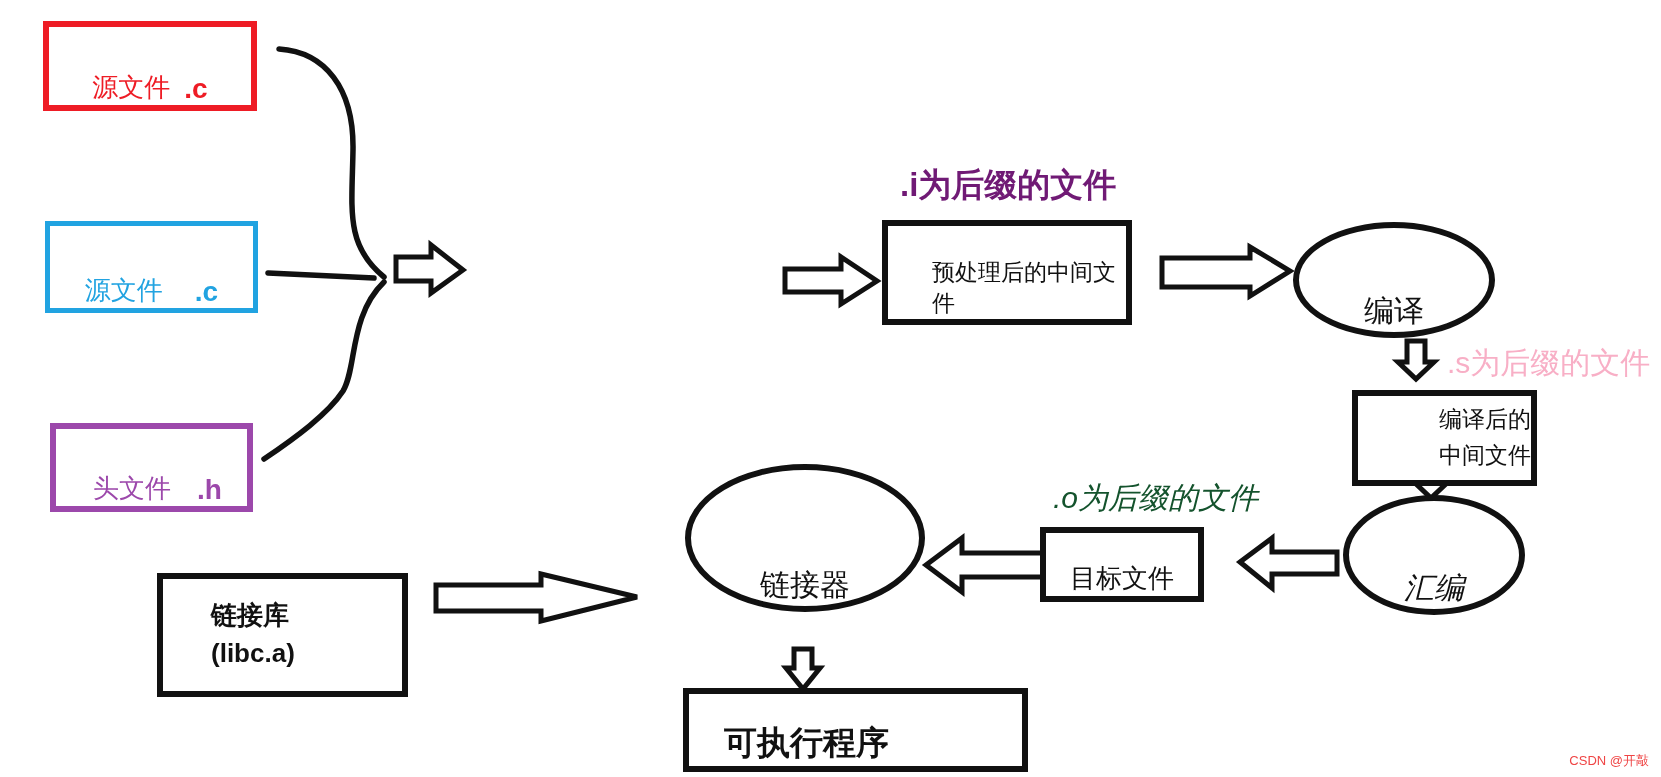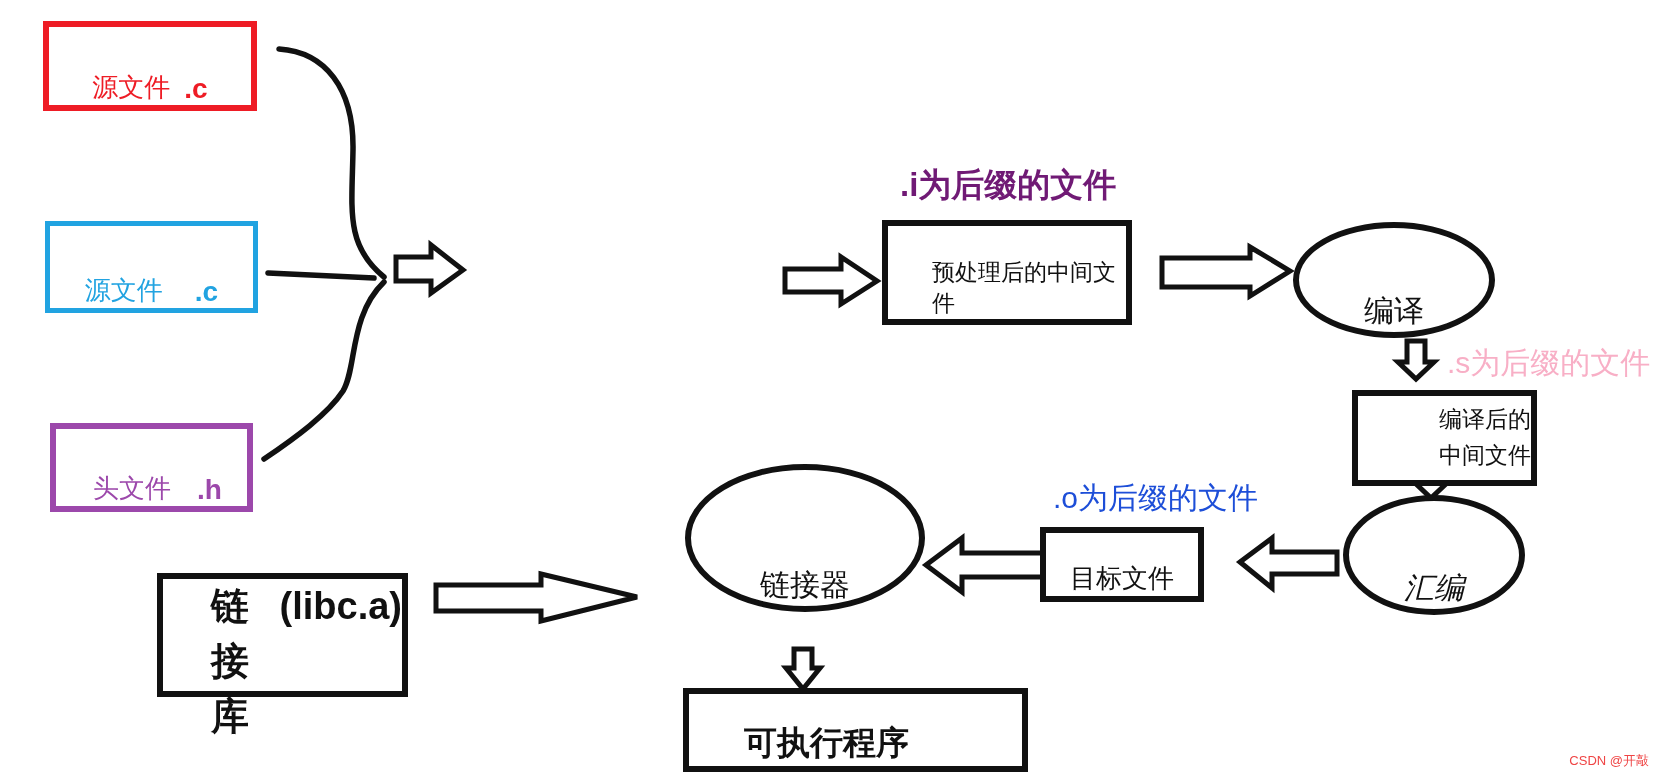--- a/index.html
+++ b/index.html
@@ -21,28 +21,28 @@
   #purple-box .ext{margin-left:26px;}
   
   #preprocess-ellipse{left:488px;top:203px;width:270px;height:142px;font-size:30px;}
   #compile-ellipse{left:1293px;top:222px;width:202px;height:116px;font-size:30px;}
   #assemble-ellipse{left:1343px;top:495px;width:182px;height:120px;font-size:30px;font-style:italic;}
   #linker-ellipse{left:685px;top:464px;width:240px;height:148px;font-size:30px;}
   
   #preprocessed-box{left:882px;top:220px;width:250px;height:105px;font-size:23px;padding-left:44px;}
   #compiled-box{left:1352px;top:390px;width:185px;height:96px;font-size:23px;flex-direction:column;line-height:1.55;}
   #object-box{left:1040px;top:527px;width:164px;height:75px;font-size:26px;}
-  #lib-box{left:157px;top:573px;width:251px;height:124px;font-size:38px;font-weight:bold;
-           align-items:flex-start;justify-content:center;padding-left:48px;line-height:1.45;}
-  #exec-box{left:683px;top:688px;width:345px;height:84px;font-size:33px;font-weight:bold;justify-content:flex-start;padding-left:55px;}
+  #lib-box{left:157px;top:573px;width:251px;height:124px;font-size:26px;font-weight:bold;
+           flex-direction:column;align-items:flex-start;justify-content:center;padding-left:48px;line-height:1.45;}
+  #exec-box{left:683px;top:688px;width:345px;height:84px;font-size:33px;font-weight:bold;justify-content:flex-start;padding-left:35px;}
   
   .annotation{position:absolute;white-space:nowrap;}
   #i-suffix-label{left:900px;top:163px;font-size:33px;font-weight:bold;color:#701a75;}
   #s-suffix-label{left:1447px;top:343px;font-size:30px;color:#f8afc6;}
-  #o-suffix-label{left:1053px;top:478px;font-size:30px;color:#1d4ed8;}
+  #o-suffix-label{left:1053px;top:478px;font-size:30px;color:#14532d;font-style:italic;}
   #watermark{right:12px;top:752px;font-size:13px;color:#ef4444;}
   .stroke{fill:none;stroke:#111;stroke-width:5.5;stroke-linecap:round;}
   .blockarrow{fill:#fff;stroke:#111;stroke-width:5;stroke-linejoin:miter;}
 </style>
 </head>
 <body>
 
 <div id="canvas">
 
   <svg id="connectors" viewBox="0 0 1661 777">

